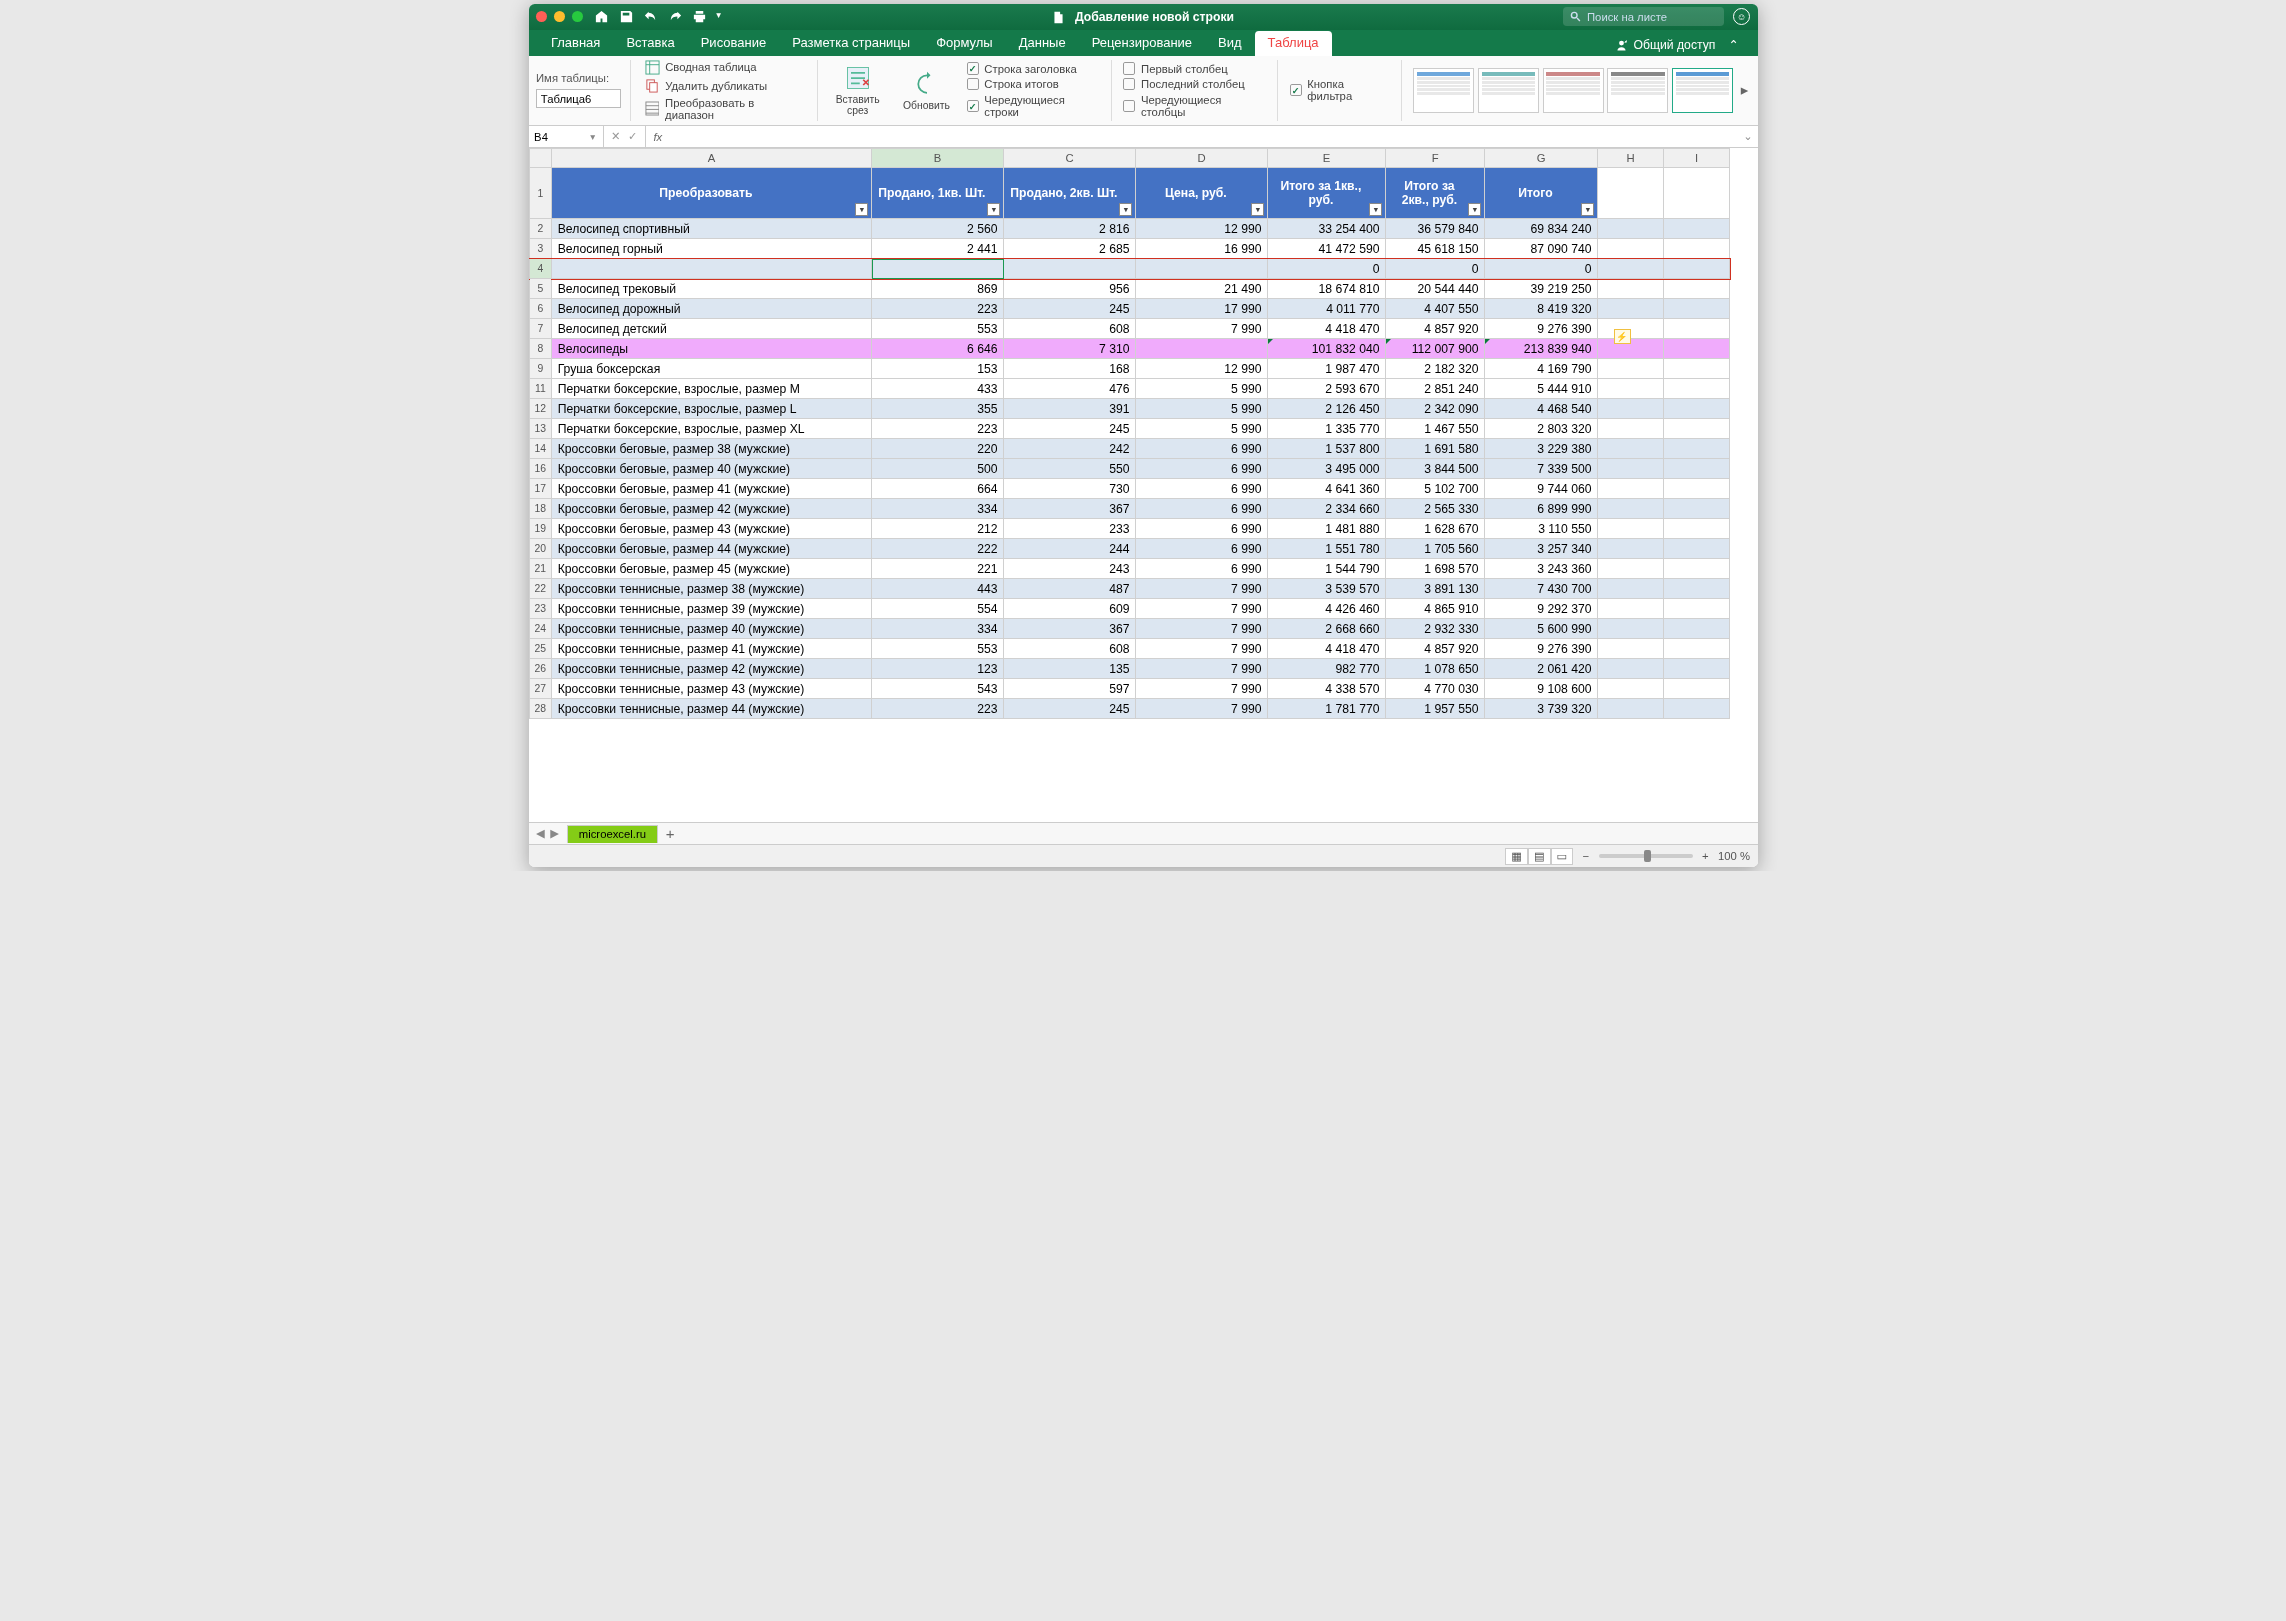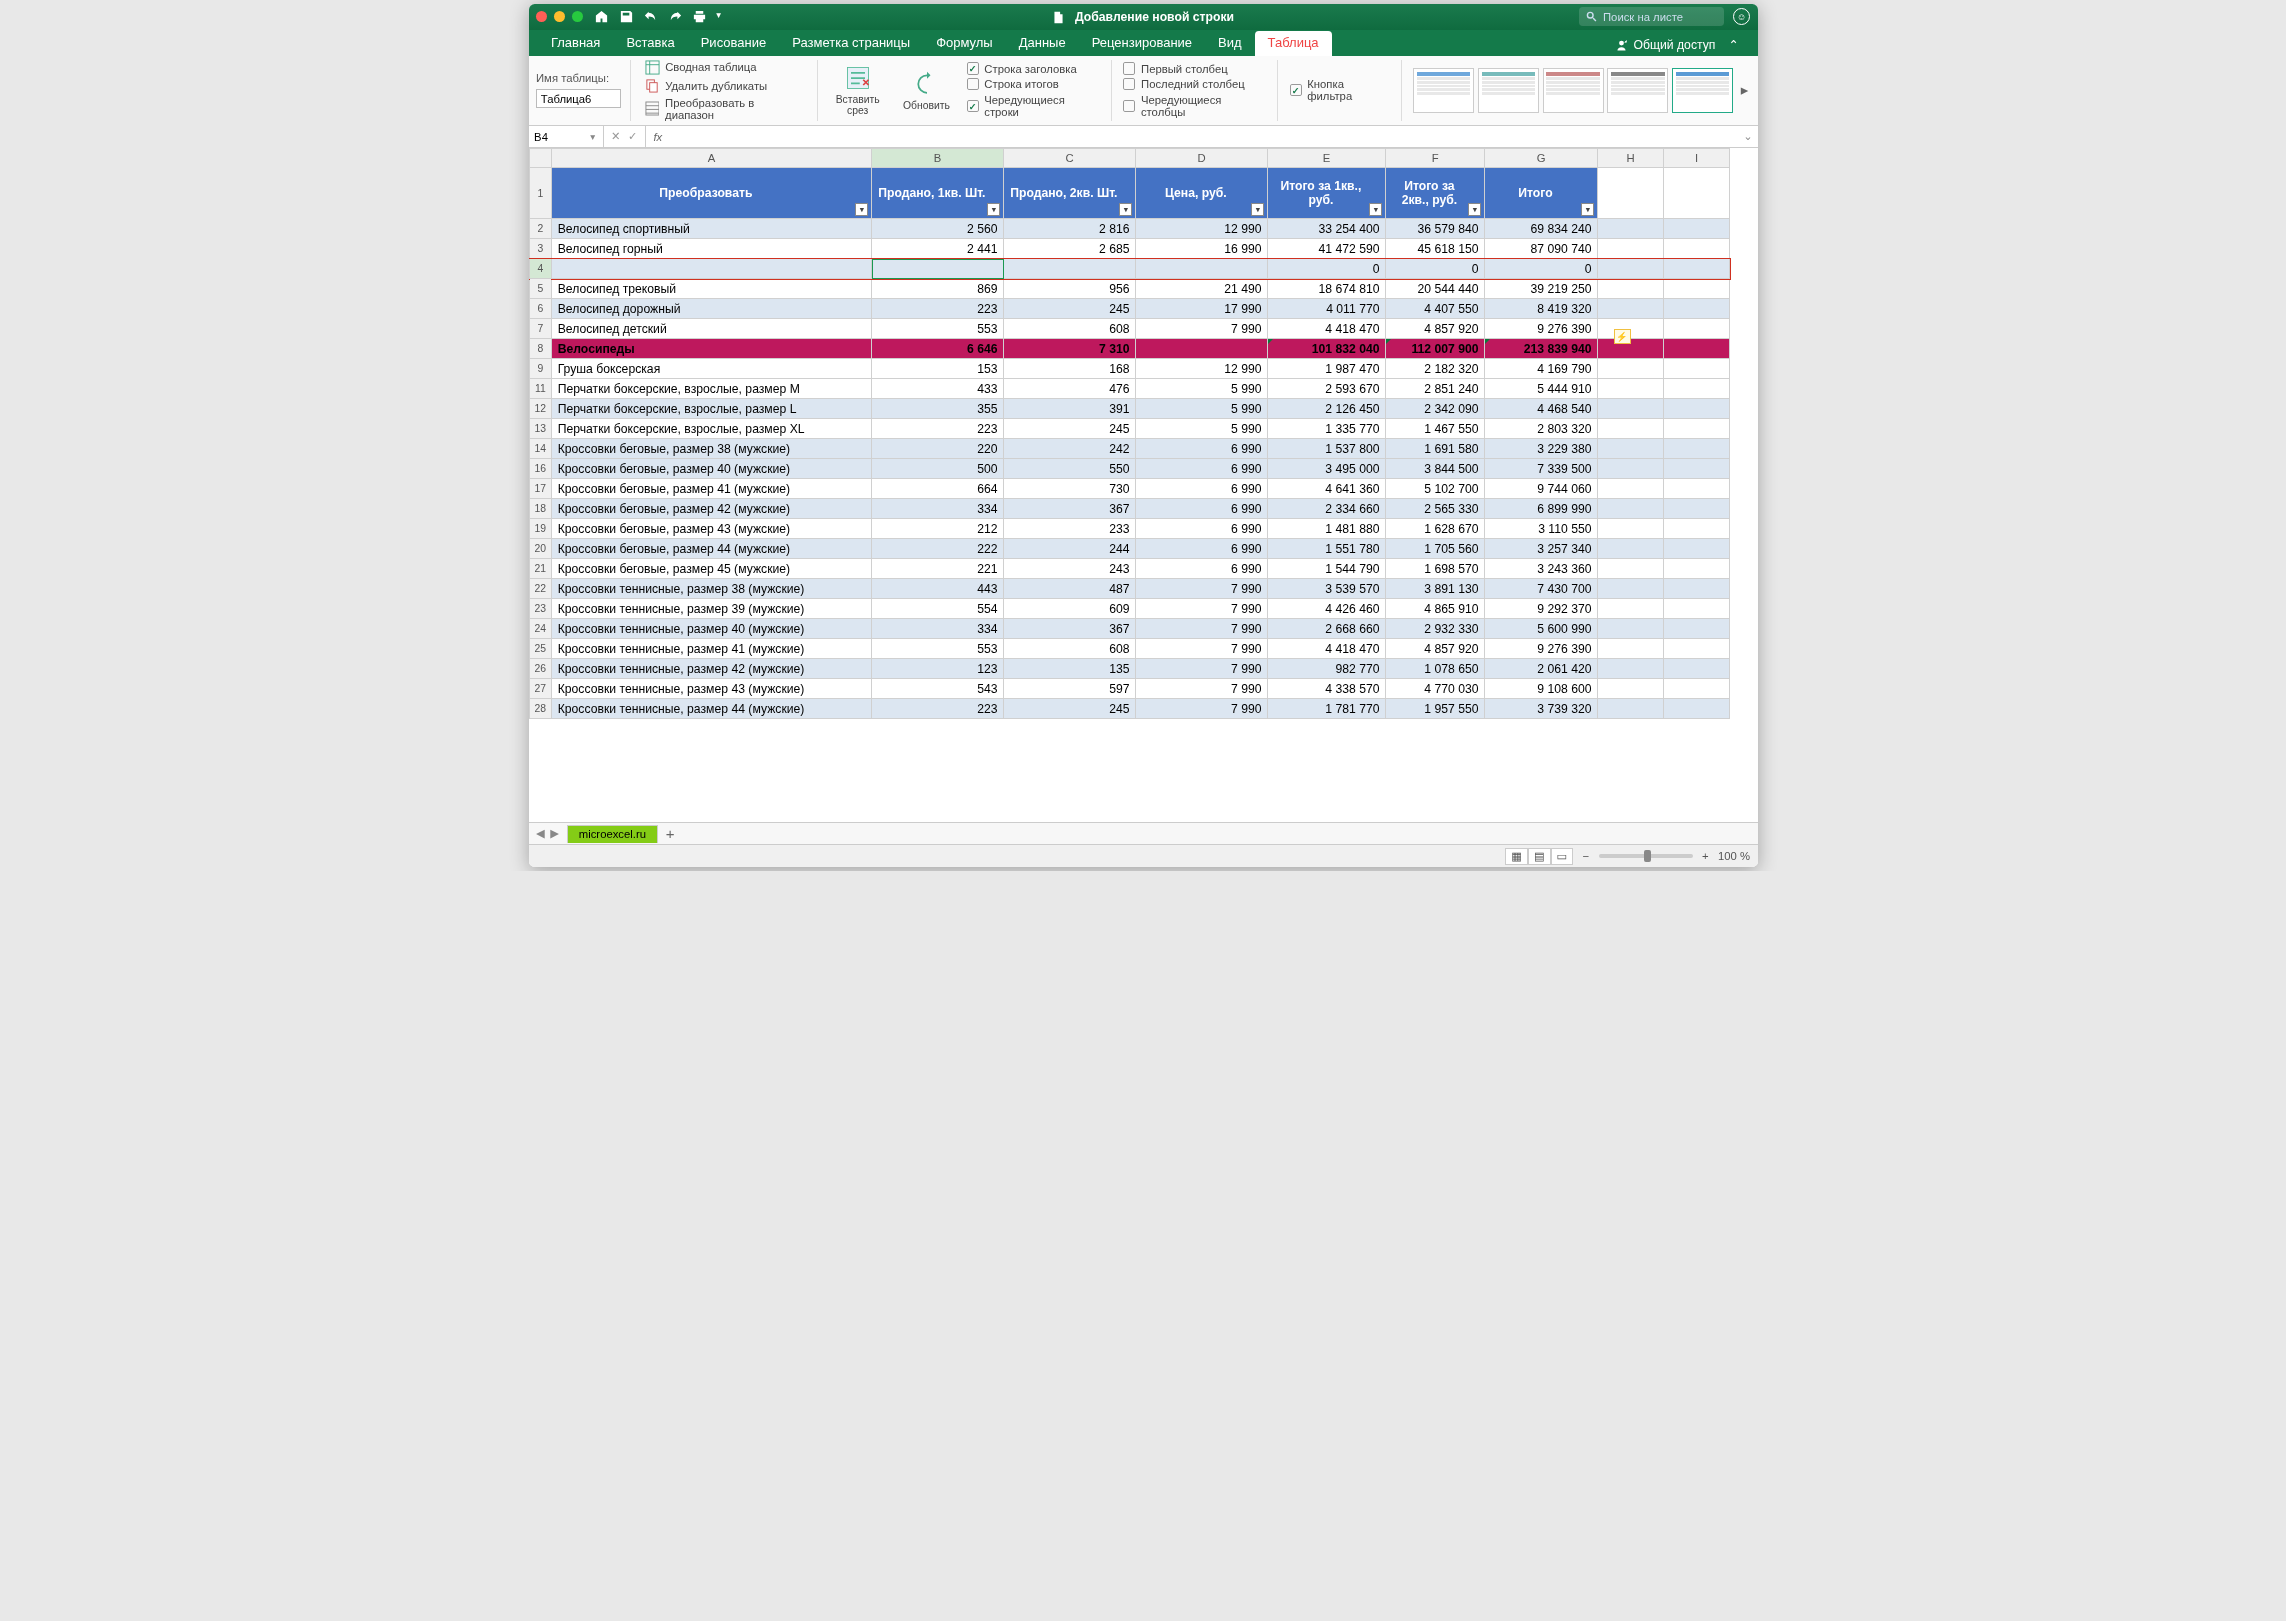--- a/index.html
+++ b/index.html
@@ -7,21 +7,21 @@
 .window { width: 1229px; height: 863px; background: #fff; border-radius: 5.6px; box-shadow: 0 3.8px 19px rgba(0,0,0,0.3); margin: 3.8px auto; overflow: hidden; display: flex; flex-direction: column; }
 
 
 .titlebar { height: 26px; background: linear-gradient(#1a7a4d,#0f6b3f); display: flex; align-items: center; padding: 0 7.5px; color: #fff; font-size: 12.2px; position: relative; }
 .traffic { display: flex; gap: 6.6px; margin-right: 11.3px; }
 .traffic span { width: 11.3px; height: 11.3px; border-radius: 50%; display: inline-block; }
 .tl-close { background: #ff5f56; } .tl-min { background: #ffbd2e; } .tl-max { background: #27c93f; }
 .qat { display: flex; gap: 9.4px; align-items: center; }
 .qat svg, .qat .qi { width: 15px; height: 15px; fill: #fff; color:#fff; }
 .doctitle { position: absolute; left: 50%; transform: translateX(-50%); display: flex; align-items: flex-end; gap: 10px; font-weight: 700; }
-.searchbox { margin-left: auto; display: flex; align-items: center; gap: 5.6px; background: rgba(255,255,255,0.15); border-radius: 3.8px; padding: 1.9px 7.5px; width: 145px; height: 19px; font-size: 11.3px; color: #cde; }
+.searchbox { margin-left: auto; display: flex; align-items: center; gap: 5.6px; background: rgba(255,255,255,0.15); border-radius: 3.8px; padding: 1.9px 7.5px; width: 161px; height: 19px; font-size: 11.3px; color: #cde; }
 .smile { margin-left: 9.4px; width: 17px; height: 17px; border: 1.4px solid #fff; border-radius: 50%; display:flex;align-items:center;justify-content:center;font-size:9.4px; }
 
 
 .tabs { height: 26px; background: #147a4a; display: flex; align-items: flex-end; padding: 0 9.4px; color: #fff; font-size: 13px; }
 .tab { padding: 4.7px 13px 5.6px; cursor: pointer; }
 .tab.active { background: #fff; color: #ef4444; border-radius: 3.8px 3.8px 0 0; font-weight: 500; }
 .share { margin-left: auto; display: flex; align-items: center; gap: 5.6px; padding: 3.8px 9.4px; font-size: 12.2px; }
 .share svg { width: 13px; height: 13px; fill: #fff; }
 .chev { margin-left: 7.5px; }
 
@@ -67,21 +67,21 @@
 
 
 .thdr td { background: #4472c4; color: #fff; font-weight: 600; text-align: center; vertical-align: middle; height: 51px; position: relative; padding: 3.8px 17px 3.8px 5.6px; font-size: 12.2px; }
 .thdr td .filter { position: absolute; right: 2.8px; bottom: 2.8px; width: 13px; height: 13px; background: #fff; border: 0.9px solid #888; font-size: 7.5px; display:flex;align-items:center;justify-content:center;color:#444; }
 .thdr td:first-child { background: #4472c4; color: rgba(255,255,255,0.4); font-weight:500; }
 
 
 .dcell { text-align: right; padding: 1.9px 5.6px; height: 20px; }
 .ncell { text-align: left; padding: 1.9px 5.6px; }
 tr.band td { background: #dce6f1; }
-tr.subtotal td { background: #be185d; font-weight: 700; }
+tr.subtotal td { background: #f0abfc; font-weight: 400; }
 tr.subtotal td.dcell { position: relative; }
 tr.new-row td { background: #dce6f1; position: relative; }
 tr.new-row { outline: 1.9px solid #d03020; outline-offset: -0.9px; }
 .active-cell { outline: 1.9px solid #1a9850; outline-offset: -1.9px; }
 
 
 .cA{width:320px;} .cB{width:132px;} .cC{width:132px;} .cD{width:132px;} .cE{width:118px;} .cF{width:99px;} .cG{width:113px;} .cH{width:66px;} .cI{width:66px;}
 
 
 .sheettabs { height: 22.6px; border-top: 0.9px solid #ccc; display: flex; align-items: center; font-size: 11.3px; background: #f7f7f7; }

